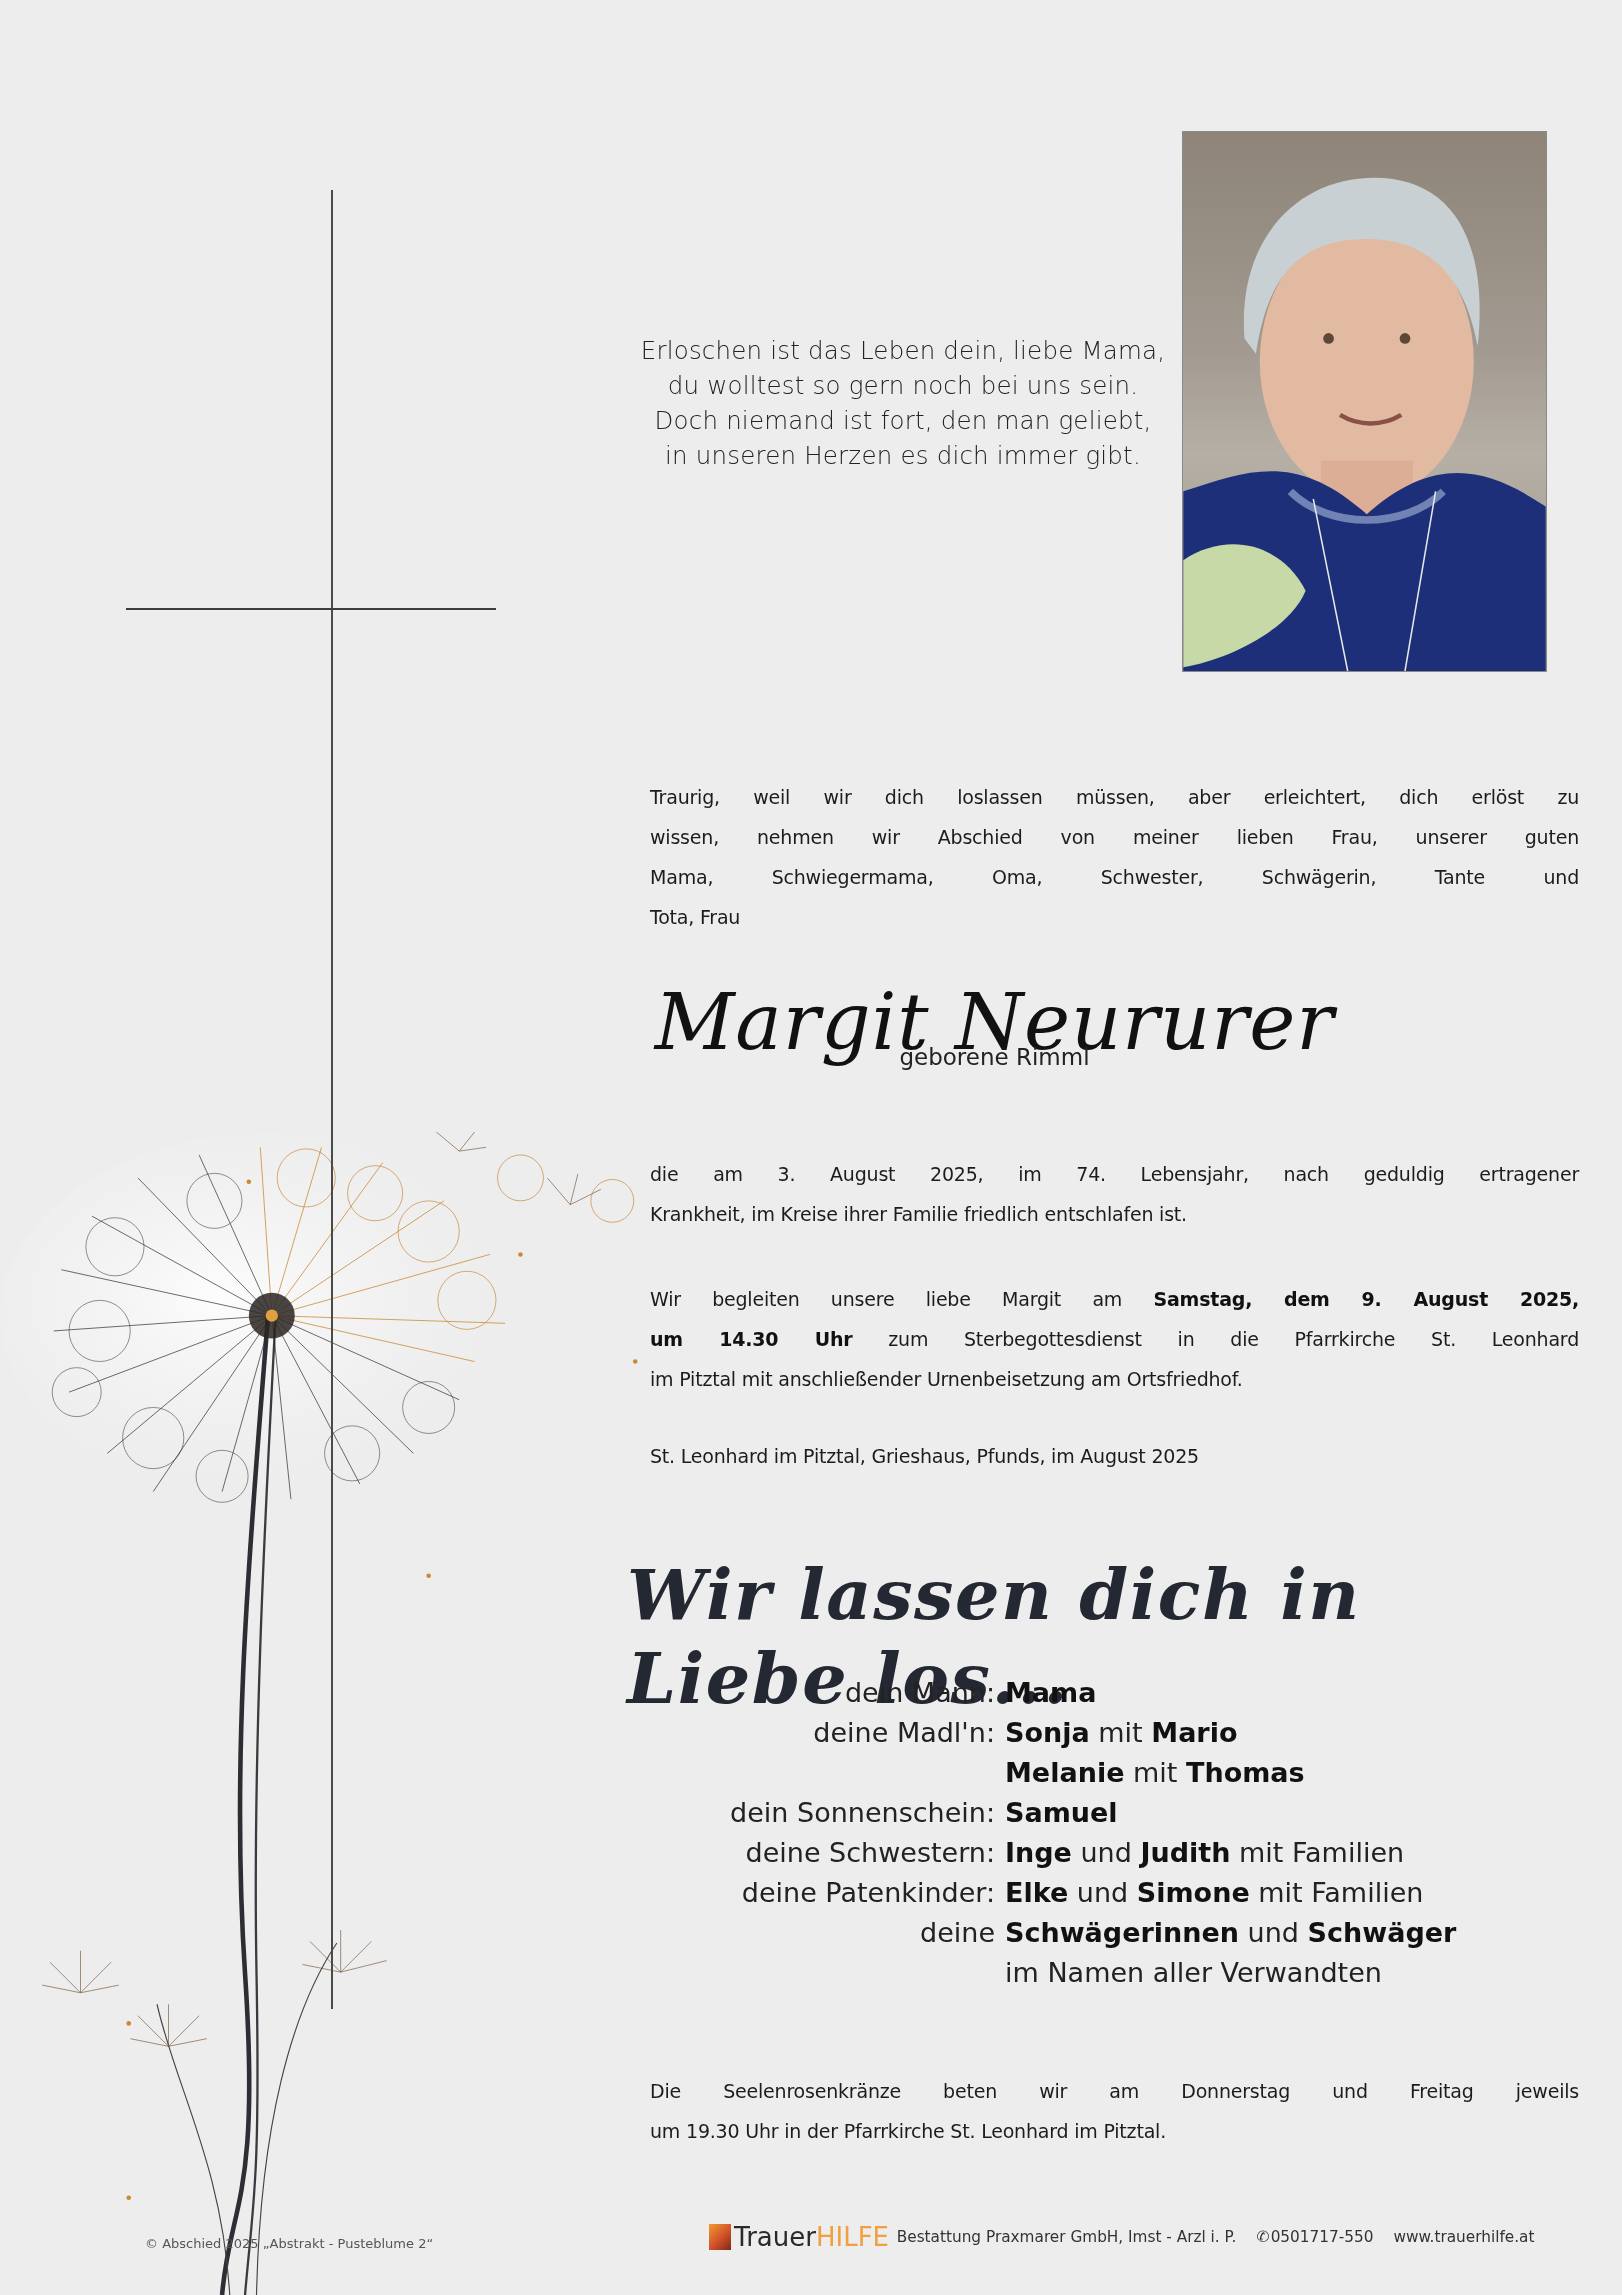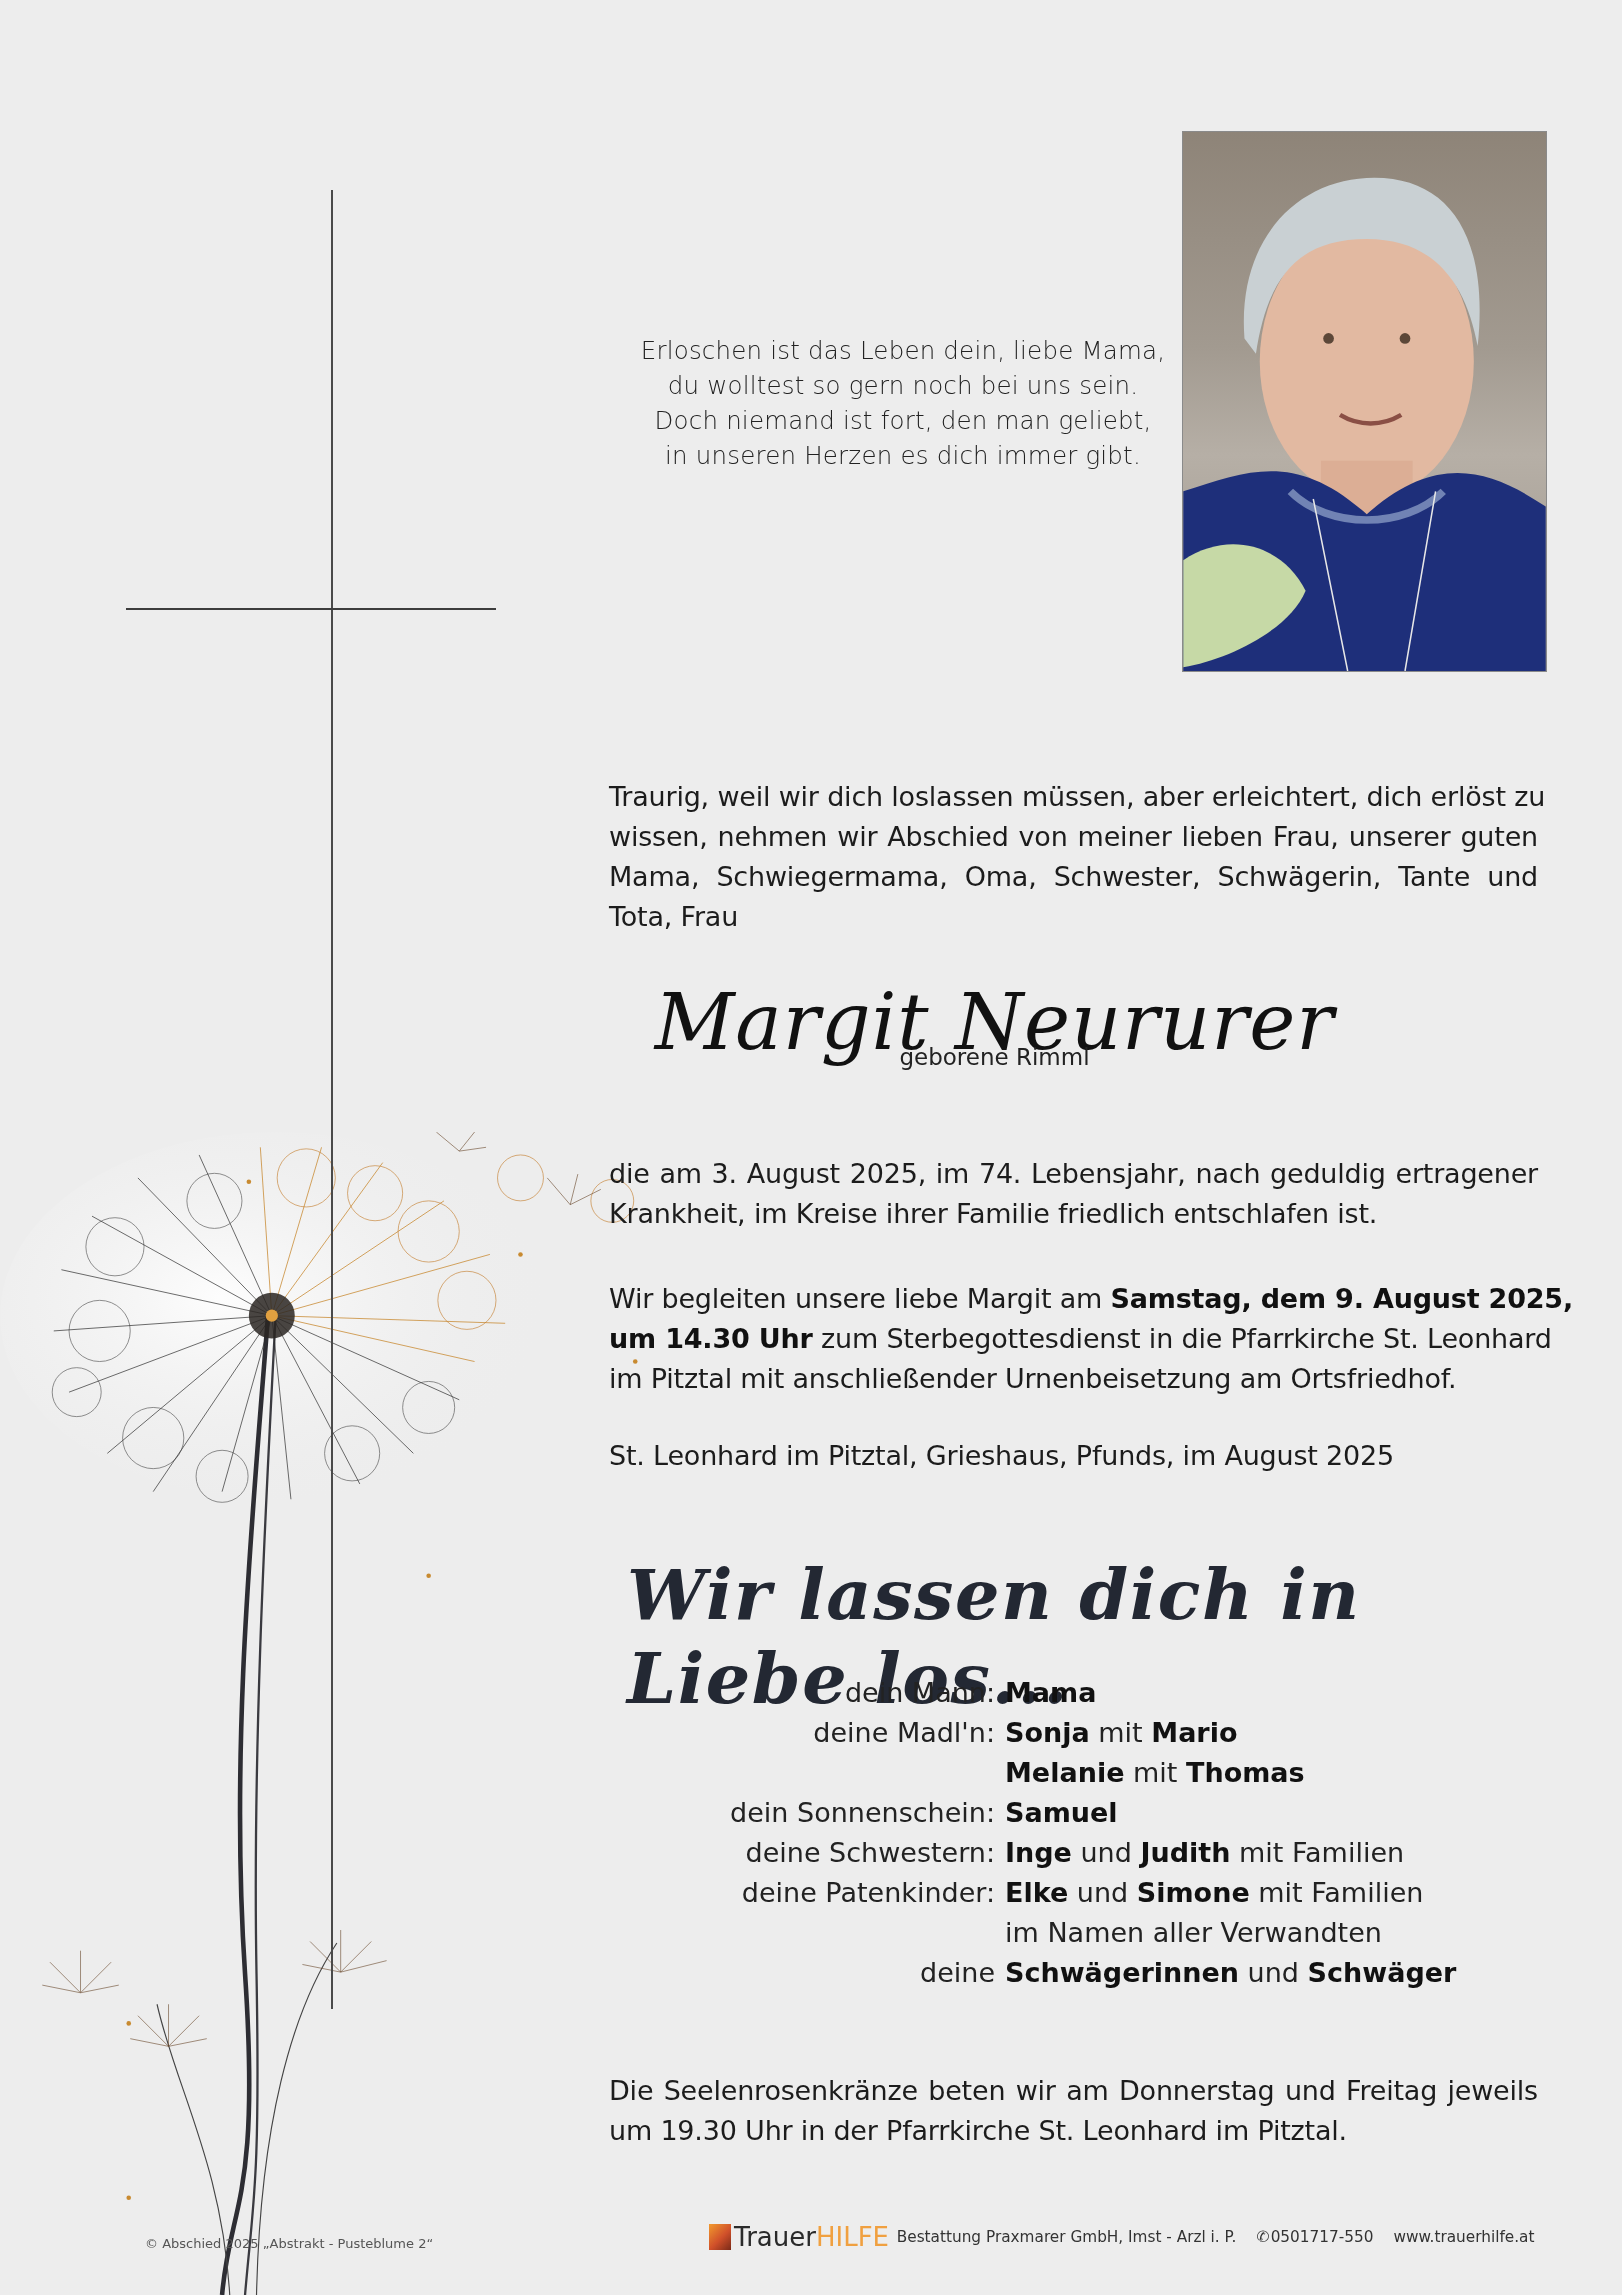--- a/index.html
+++ b/index.html
@@ -26,22 +26,22 @@
   
   .verse {
     left: 597px; top: 333px; width: 612px; text-align: center;
     font-size: 24.5px; line-height: 35px; font-weight: 300; letter-spacing: 0.2px;
     color: #222;
   }
   .verse div { white-space: nowrap; }
 
   
   .para {
-    left: 609px; width: 929px;
-    font-size: 27px; line-height: 40px; color: #1c1c1c; text-align: justify;
+    left: 650px; width: 929px;
+    font-size: 19px; line-height: 40px; color: #1c1c1c; text-align: justify;
     letter-spacing: -0.2px;
   }
   .para .line { display: block; white-space: nowrap; text-align: justify; text-align-last: justify; }
   .para .line.last { text-align-last: left; }
   .bold { font-weight: bold; color: #111; }
 
   .name {
     left: 612px; top: 976px; width: 765px; text-align: center;
     font-family: "DejaVu Serif", serif; font-style: italic;
     font-size: 78px; line-height: 92px; color: #111; letter-spacing: 0.8px;
@@ -234,26 +234,26 @@
     </div>
     <div class="frow">
       <div class="flabel">deine Schwestern:</div>
       <div class="fvalue"><span class="bold">Inge</span><span> und </span><span class="bold">Judith</span><span> mit Familien</span></div>
     </div>
     <div class="frow">
       <div class="flabel">deine Patenkinder:</div>
       <div class="fvalue"><span class="bold">Elke</span><span> und </span><span class="bold">Simone</span><span> mit Familien</span></div>
     </div>
     <div class="frow">
+      <div class="flabel">deine</div>
+      <div class="fvalue"><span class="bold">Schwägerinnen</span><span> und </span><span class="bold">Schwäger</span></div>
+    </div>
+    <div class="frow">
       <div class="flabel"></div>
       <div class="fvalue"><span>im Namen aller Verwandten</span></div>
-    </div>
-    <div class="frow">
-      <div class="flabel">deine</div>
-      <div class="fvalue"><span class="bold">Schwägerinnen</span><span> und </span><span class="bold">Schwäger</span></div>
     </div>
   </div>
 
 <div class="abs para" style="top:2071px;">
   <span class="line">Die Seelenrosenkränze beten wir am Donnerstag und Freitag jeweils</span>
   <span class="line last">um 19.30 Uhr in der Pfarrkirche St. Leonhard im Pitztal.</span>
 </div>
 
 <div class="abs copyright">© Abschied 2025 „Abstrakt - Pusteblume 2“</div>
 <div class="abs footer">

